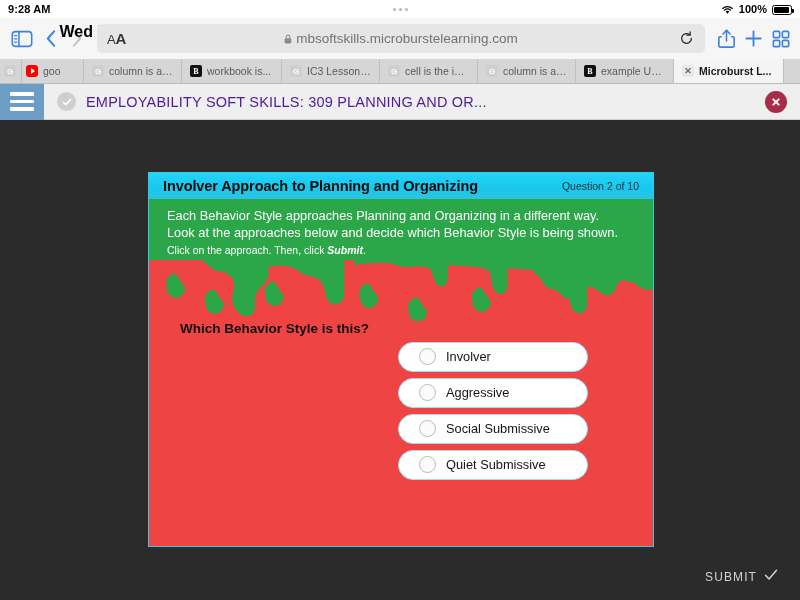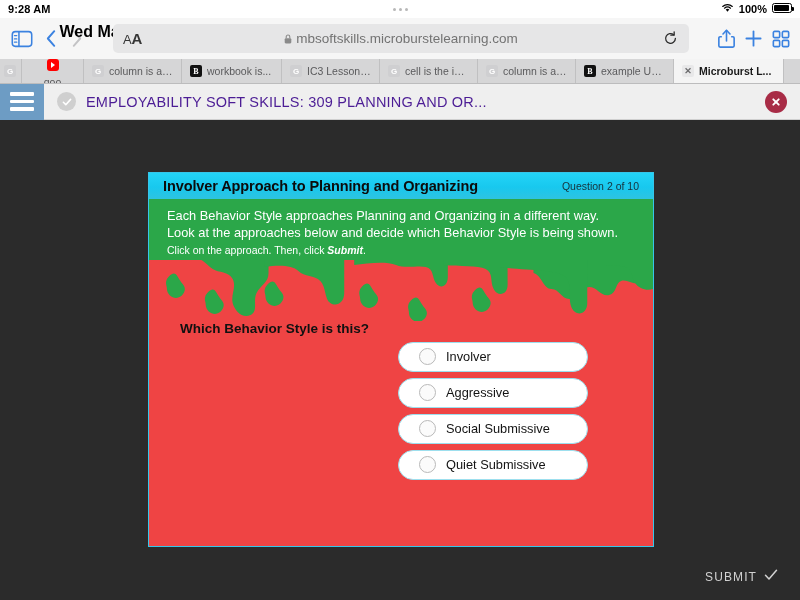--- a/index.html
+++ b/index.html
@@ -23,21 +23,21 @@
   .sb-time { font-weight: 600; font-size: 11px; letter-spacing: .1px; }
   .sb-date { font-weight: 700; font-size: 16px; margin-left: 9px; margin-top: 45px; }
   .sb-center {
     position: absolute; left: 0; right: 0; top: 0; bottom: 0;
     display: flex; align-items: center; justify-content: center;
     pointer-events: none;
   }
   .sb-dots { display: flex; gap: 3px; }
   .sb-dots i { width: 3px; height: 3px; border-radius: 50%; background: #b8b8b8; display: block; }
   .sb-right {
-    margin-left: auto; display: flex; align-items: flex-start; gap: 5px;
+    margin-left: auto; display: flex; align-items: flex-end; gap: 5px;
     font-size: 11px; font-weight: 600;
   }
   .wifi-icon { width: 13px; height: 10px; display: block; }
   .batt {
     width: 20px; height: 10px; border: 1.2px solid #000; border-radius: 2.5px;
     position: relative; display: inline-block;
   }
   .batt::after {
     content: ""; position: absolute; right: -3px; top: 3px;
     width: 1.6px; height: 4px; background: #000; border-radius: 0 1px 1px 0;
@@ -51,21 +51,21 @@
     display: flex; align-items: center;
     padding: 0 10px; gap: 9px;
   }
   .tb-icon { color: #3b82e0; display: flex; align-items: center; justify-content: center; cursor: default; }
   .sidebar-btn { width: 24px; height: 20px; }
   .nav-btn { width: 16px; height: 22px; }
   .nav-btn.disabled { color: #c3c3c5; }
   .urlbar {
     flex: 1; height: 29px; background: #e6e6e7; border-radius: 5px;
     display: flex; align-items: center; position: relative;
-    padding: 12px 10px; margin: 0 20px;
+    padding: 12px 10px; margin: 0 4px;
   }
   .aa { font-size: 13px; color: #353535; letter-spacing: -0.3px; }
   .aa b { font-size: 15px; }
   .url-center {
     position: absolute; left: 0; right: 0; top: 0; bottom: 0;
     display: flex; align-items: center; justify-content: center; gap: 4px;
     pointer-events: none;
   }
   .url-text { font-size: 13.5px; color: #737373; }
   .lock { width: 8px; height: 10px; display: block; }
@@ -285,21 +285,21 @@
         <rect x="11.5" y="11.5" width="7" height="7" rx="1.4" fill="none" stroke="currentColor" stroke-width="1.8"></rect>
       </svg>
     </span>
   </div>
 
   <div class="tabbar" id="tabbar">
       <div class="tab clipped" style="width: 22px;">
         <span class="fav g">G</span>
         <span class="tab-label"></span>
       </div>
-      <div class="tab clipped" style="width: 62px; flex-direction: column;">
+      <div class="tab clipped" style="width: 62px;">
         <span class="fav yt"></span>
         <span class="tab-label">goo</span>
       </div>
       <div class="tab" style="width: 98px;">
         <span class="fav g">G</span>
         <span class="tab-label">column is a v...</span>
       </div>
       <div class="tab" style="width: 100px;">
         <span class="fav blk">B</span>
         <span class="tab-label">workbook is...</span>

